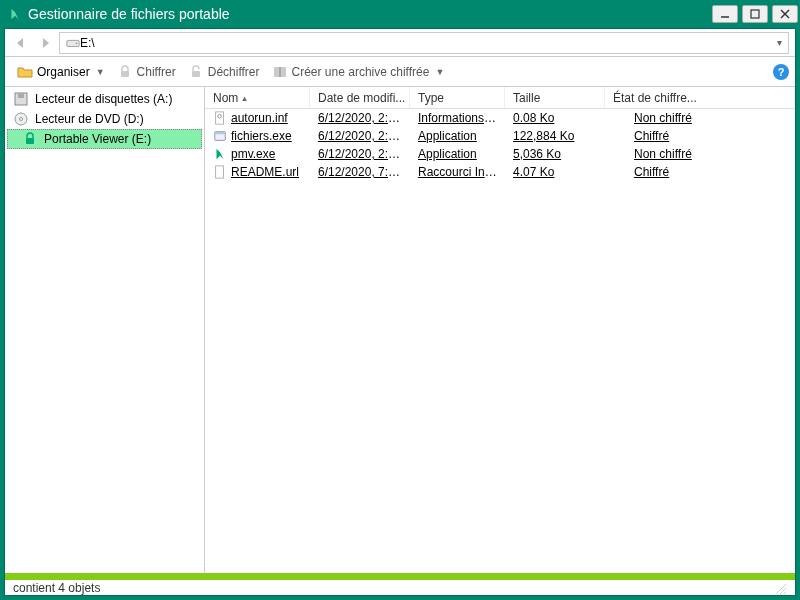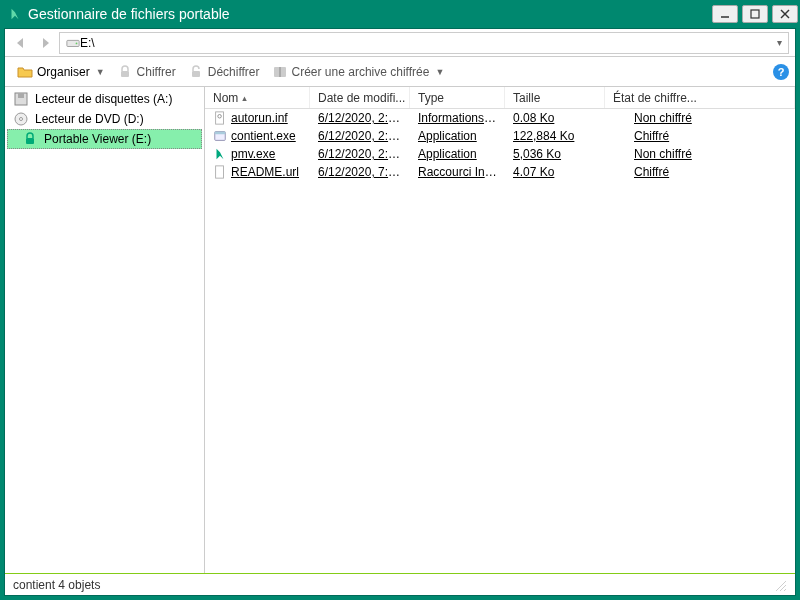--- a/index.html
+++ b/index.html
@@ -38,21 +38,21 @@
 .col.enc { flex: 1; }
 .rows { flex: 1; }
 .row { display: flex; height: 18px; align-items: center; text-decoration: underline; }
 .cell { padding: 0 8px; white-space: nowrap; overflow: hidden; text-overflow: ellipsis; }
 .cell.name { width: 105px; display: flex; align-items: center; gap: 4px; }
 .cell.date { width: 100px; }
 .cell.type { width: 95px; }
 .cell.size { width: 100px; }
 .cell.enc { flex: 1; margin-left: 21px; }
 .file-icon { width: 14px; height: 14px; flex-shrink: 0; display:flex; align-items:center; justify-content:center; }
-.statusbar { height: 22px; border-top: 1px solid #84cc16; display: flex; align-items: center; padding: 0 8px; color: #333; justify-content: space-between; }
+.statusbar { height: 22px; border-top: 7px solid #84cc16; display: flex; align-items: center; padding: 0 8px; color: #333; justify-content: space-between; }
 .resize-grip { width: 14px; height: 14px; opacity: .4; }
 .chev-small { font-size: 9px; color: #666; margin-left: 2px; }
 .sort-arrow { font-size: 9px; color: #666; }
 </style>
 </head>
 <body>
 
 <div class="window">
   <div class="titlebar">
     <span class="icon">
@@ -206,21 +206,21 @@
             <div class="cell enc">Non chiffré</div>
           </div>
           <div class="row">
             <div class="cell name">
                 <span class="file-icon">
                   <svg viewBox="0 0 16 16">
                     <rect x="2" y="3" width="12" height="10" rx="1" fill="#eef" stroke="#88a"></rect>
                     <rect x="2" y="3" width="12" height="3" fill="#acd"></rect>
                   </svg>
                 </span>
-                <span>contient.exe</span>
+                <span>fichiers.exe</span>
               </div>
             <div class="cell date">6/12/2020, 2:4...</div>
             <div class="cell type">Application</div>
             <div class="cell size">122,884 Ko</div>
             <div class="cell enc">Chiffré</div>
           </div>
           <div class="row">
             <div class="cell name">
                 <span class="file-icon">
                   <svg viewBox="0 0 16 16">

